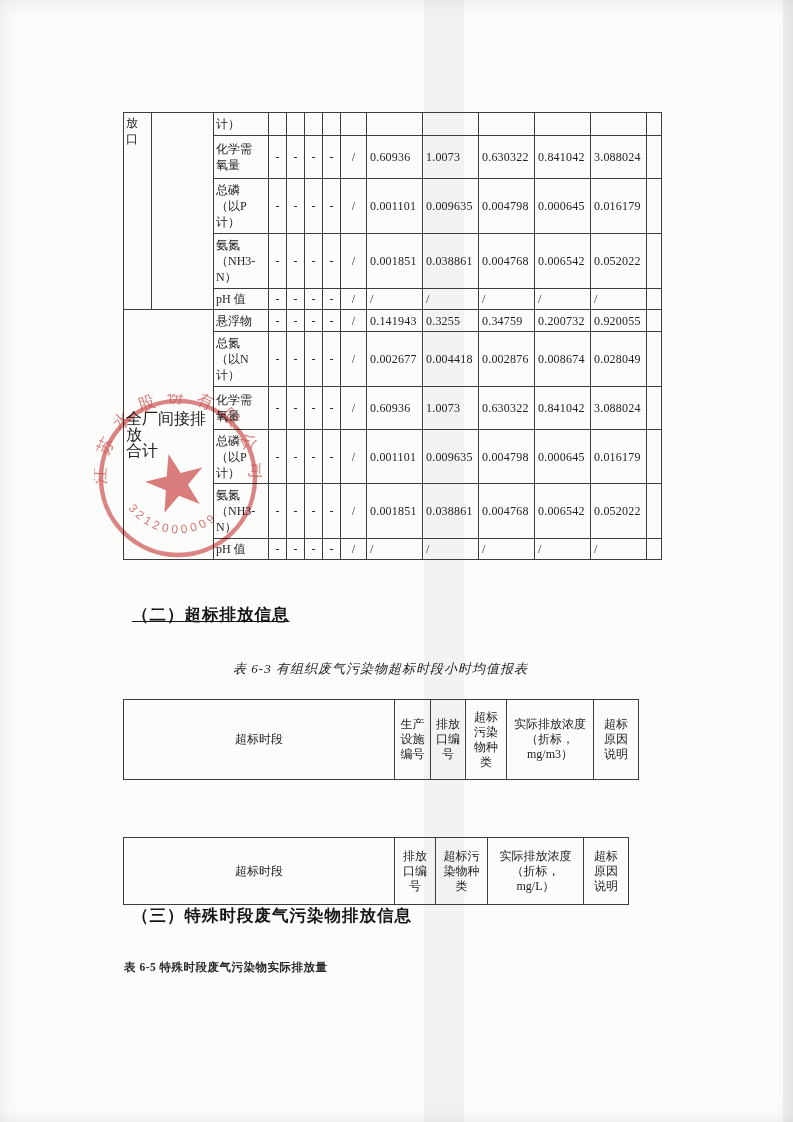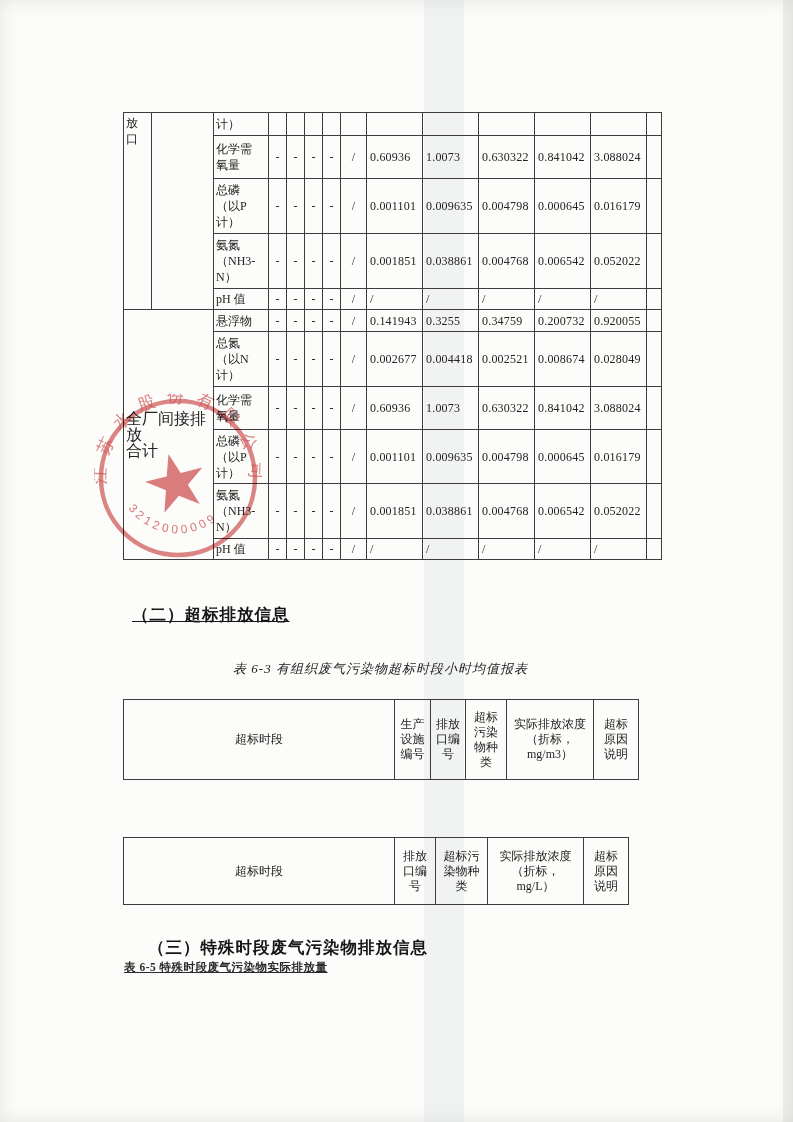--- a/index.html
+++ b/index.html
@@ -28,28 +28,28 @@
   .cell-name{text-align:left;}
   .cell-dash,.cell-slash{text-align:center;}
   .cell-val{text-align:left;padding-left:3px;letter-spacing:.2px;}
   .rowspan-top{vertical-align:top;text-align:left;padding-top:2px;}
   .merged-label{font-size:16px;}
 
   .note{position:absolute;left:136px;top:571px;font-size:12.5px;letter-spacing:.5px;}
 
   .h-sec{position:absolute;font-size:16.5px;font-weight:600;letter-spacing:1px;color:#161616;}
   .h2{left:132px;top:604px;text-decoration:underline;}
-  .h3{left:148px;top:905px;margin-top:32px;}
+  .h3{left:132px;top:905px;}
 
   .caption{position:absolute;left:123px;text-align:center;font-size:13px;
     font-style:italic;letter-spacing:1px;color:#222;}
   .cap63{top:660px;width:515px;}
   .cap64{top:804px;width:505px;}
   .cap65{position:absolute;left:124px;top:960px;font-size:11.5px;font-weight:bold;
-    letter-spacing:.5px;font-style:normal;text-align:right;color:#2a2a2a;text-decoration:underline;}
+    letter-spacing:.5px;font-style:normal;text-align:right;color:#2a2a2a;}
 
   .t-sub{position:absolute;left:123px;border:1.5px solid #333;}
   .t-63{top:699px;width:515px;}
   .t-64{top:837px;width:505px;}
   .t-sub td{text-align:center;line-height:15px;}
 
   .stamp{position:absolute;left:94px;top:394px;mix-blend-mode:multiply;opacity:.88;}
 </style>
 </head>
 <body>
@@ -174,21 +174,21 @@
       <td class="cell-name pre">总氮
 （以N
 计）</td>
       <td class="cell-dash">-</td>
       <td class="cell-dash">-</td>
       <td class="cell-dash">-</td>
       <td class="cell-dash">-</td>
       <td class="cell-slash">/</td>
       <td class="cell-val">0.002677</td>
       <td class="cell-val">0.004418</td>
-      <td class="cell-val">0.002521</td>
+      <td class="cell-val">0.002876</td>
       <td class="cell-val">0.008674</td>
       <td class="cell-val">0.028049</td>
       <td></td>
     </tr>
     <tr style="height:43px">
       <td class="cell-name pre">化学需
 氧量</td>
       <td class="cell-dash">-</td>
       <td class="cell-dash">-</td>
       <td class="cell-dash">-</td>

